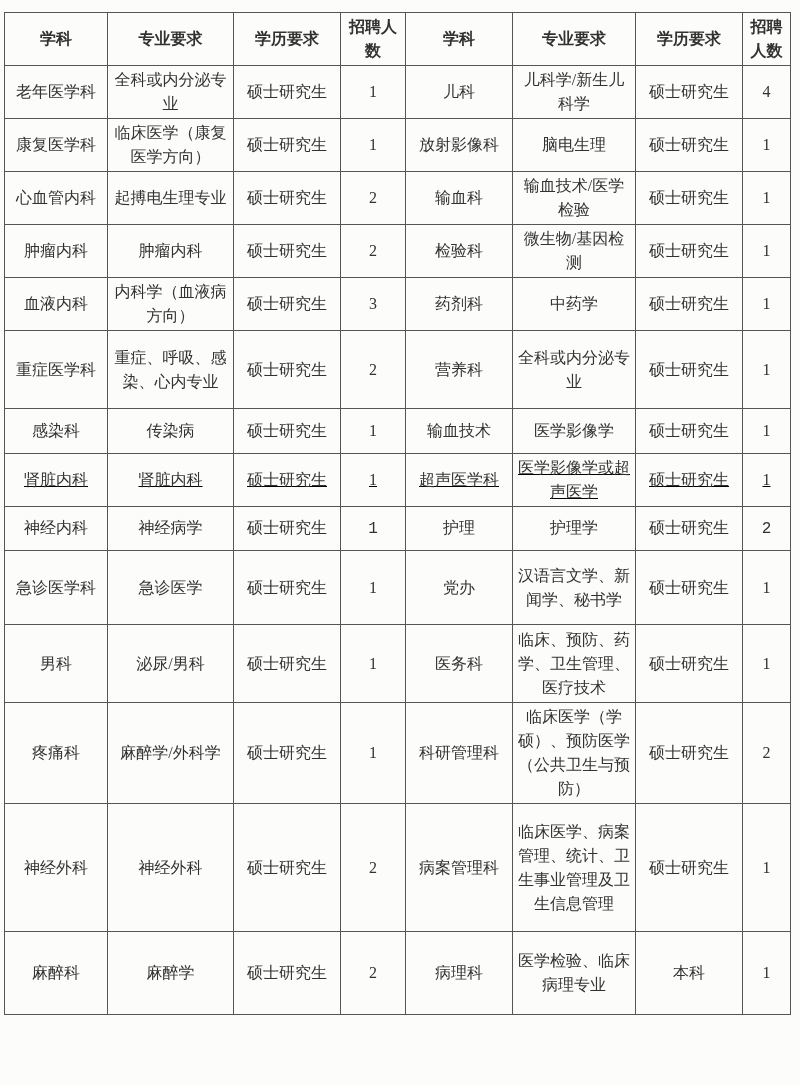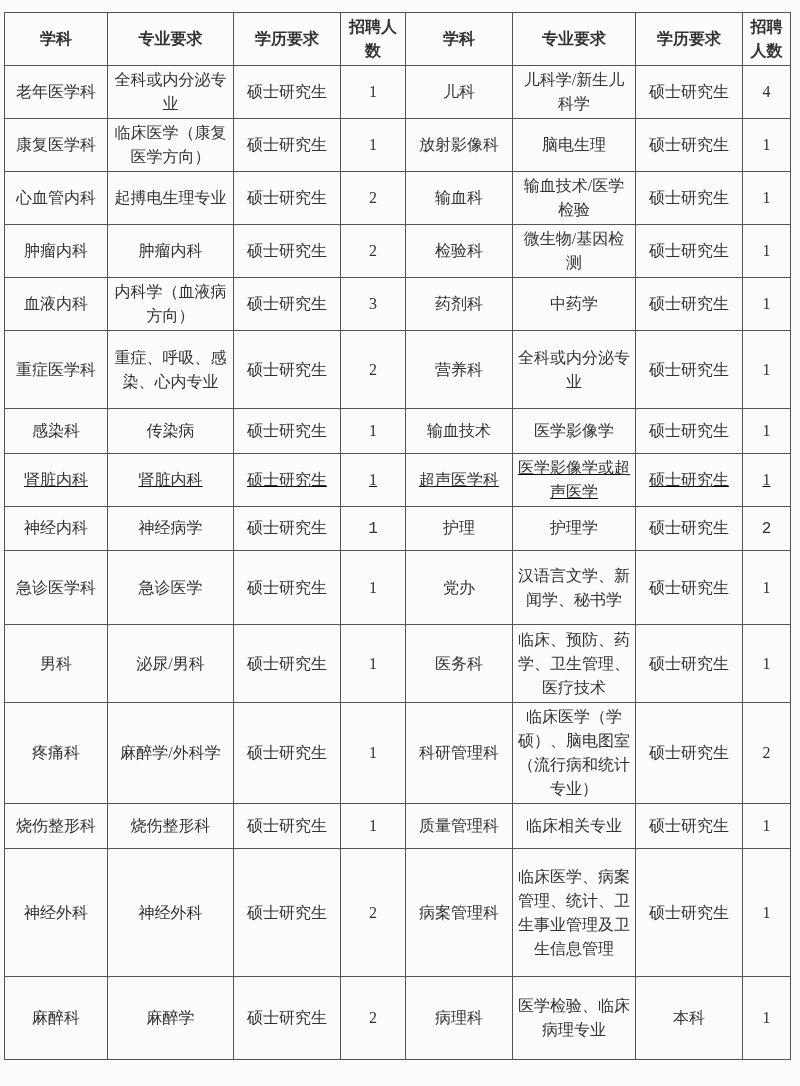--- a/index.html
+++ b/index.html
@@ -180,33 +180,23 @@
           <td>临床、预防、药学、卫生管理、医疗技术</td>
           <td>硕士研究生</td>
           <td>1</td>
         </tr>
         <tr style="height: 97px;">
           <td>疼痛科</td>
           <td>麻醉学/外科学</td>
           <td>硕士研究生</td>
           <td>1</td>
           <td>科研管理科</td>
-          <td>临床医学（学硕）、脑电图室（流行病和统计专业）</td>
-          <td>硕士研究生</td>
-          <td>2</td>
-        </tr>
-        <tr style="height: 45px;">
-          <td>烧伤整形科</td>
-          <td>烧伤整形科</td>
-          <td>硕士研究生</td>
-          <td>1</td>
-          <td>质量管理科</td>
-          <td>临床相关专业</td>
-          <td>硕士研究生</td>
-          <td>1</td>
+          <td>临床医学（学硕）、预防医学（公共卫生与预防）</td>
+          <td>硕士研究生</td>
+          <td>2</td>
         </tr>
         <tr style="height: 128px;">
           <td>神经外科</td>
           <td>神经外科</td>
           <td>硕士研究生</td>
           <td>2</td>
           <td>病案管理科</td>
           <td>临床医学、病案管理、统计、卫生事业管理及卫生信息管理</td>
           <td>硕士研究生</td>
           <td>1</td>

